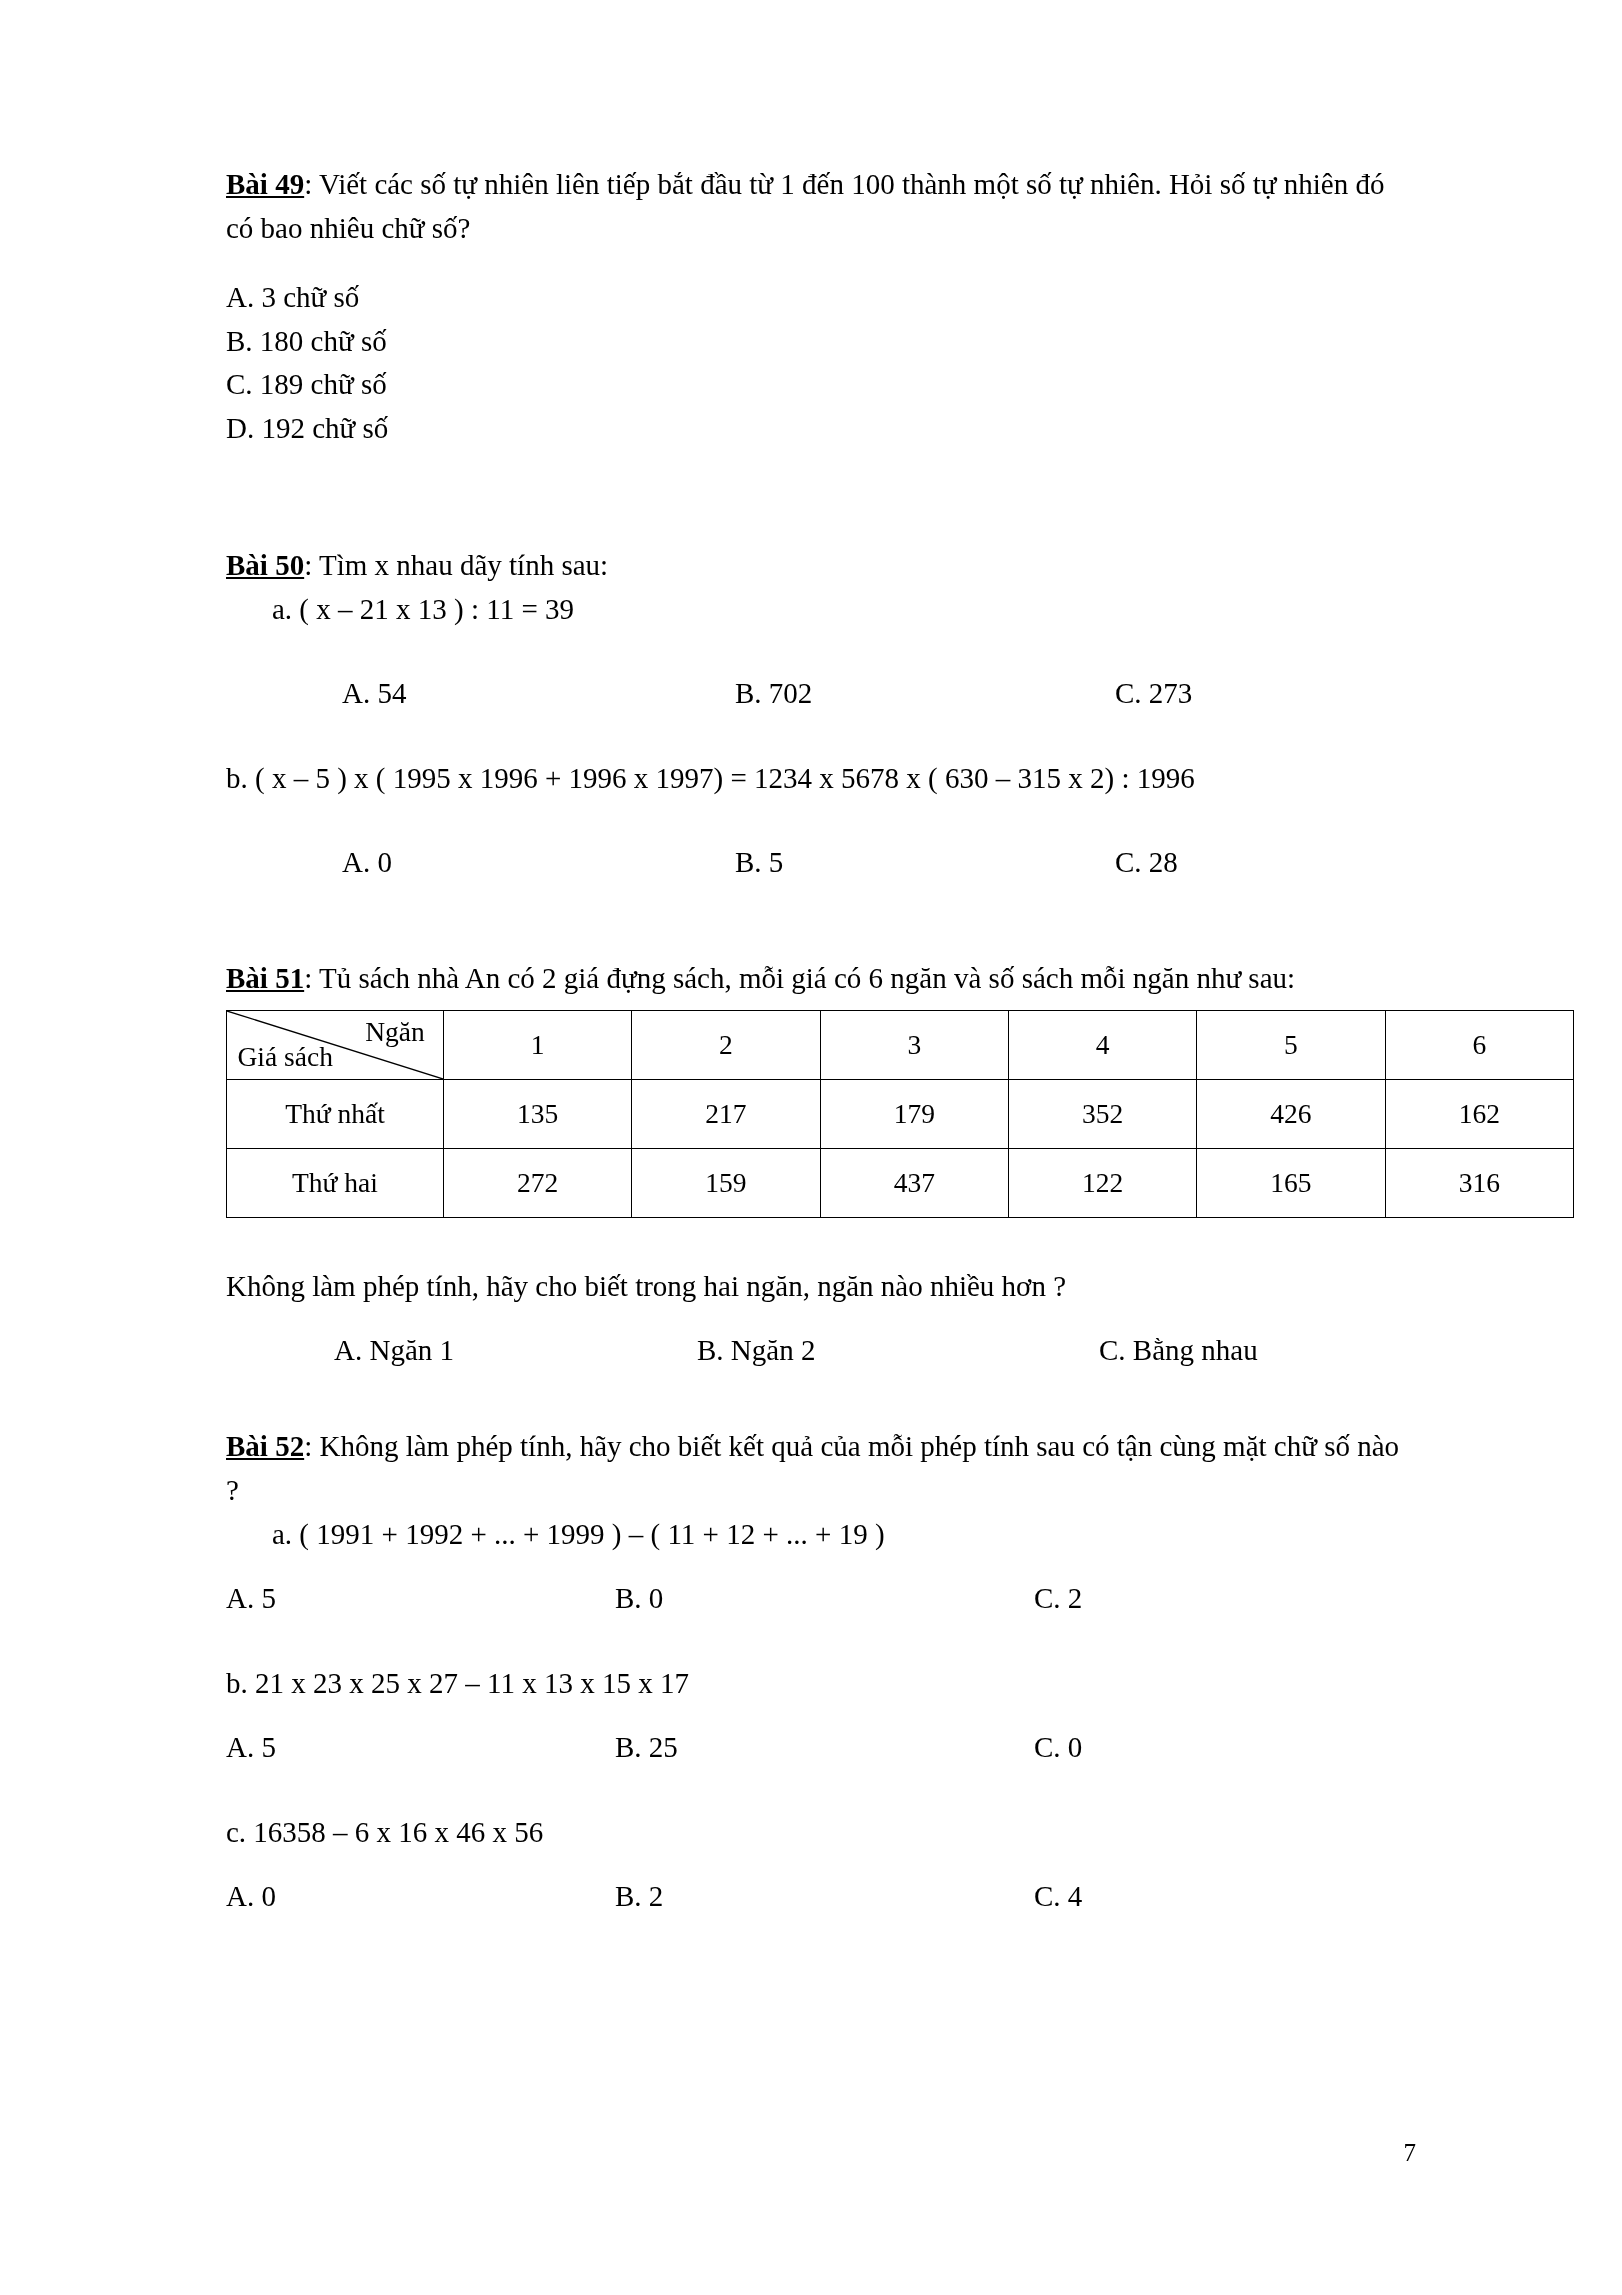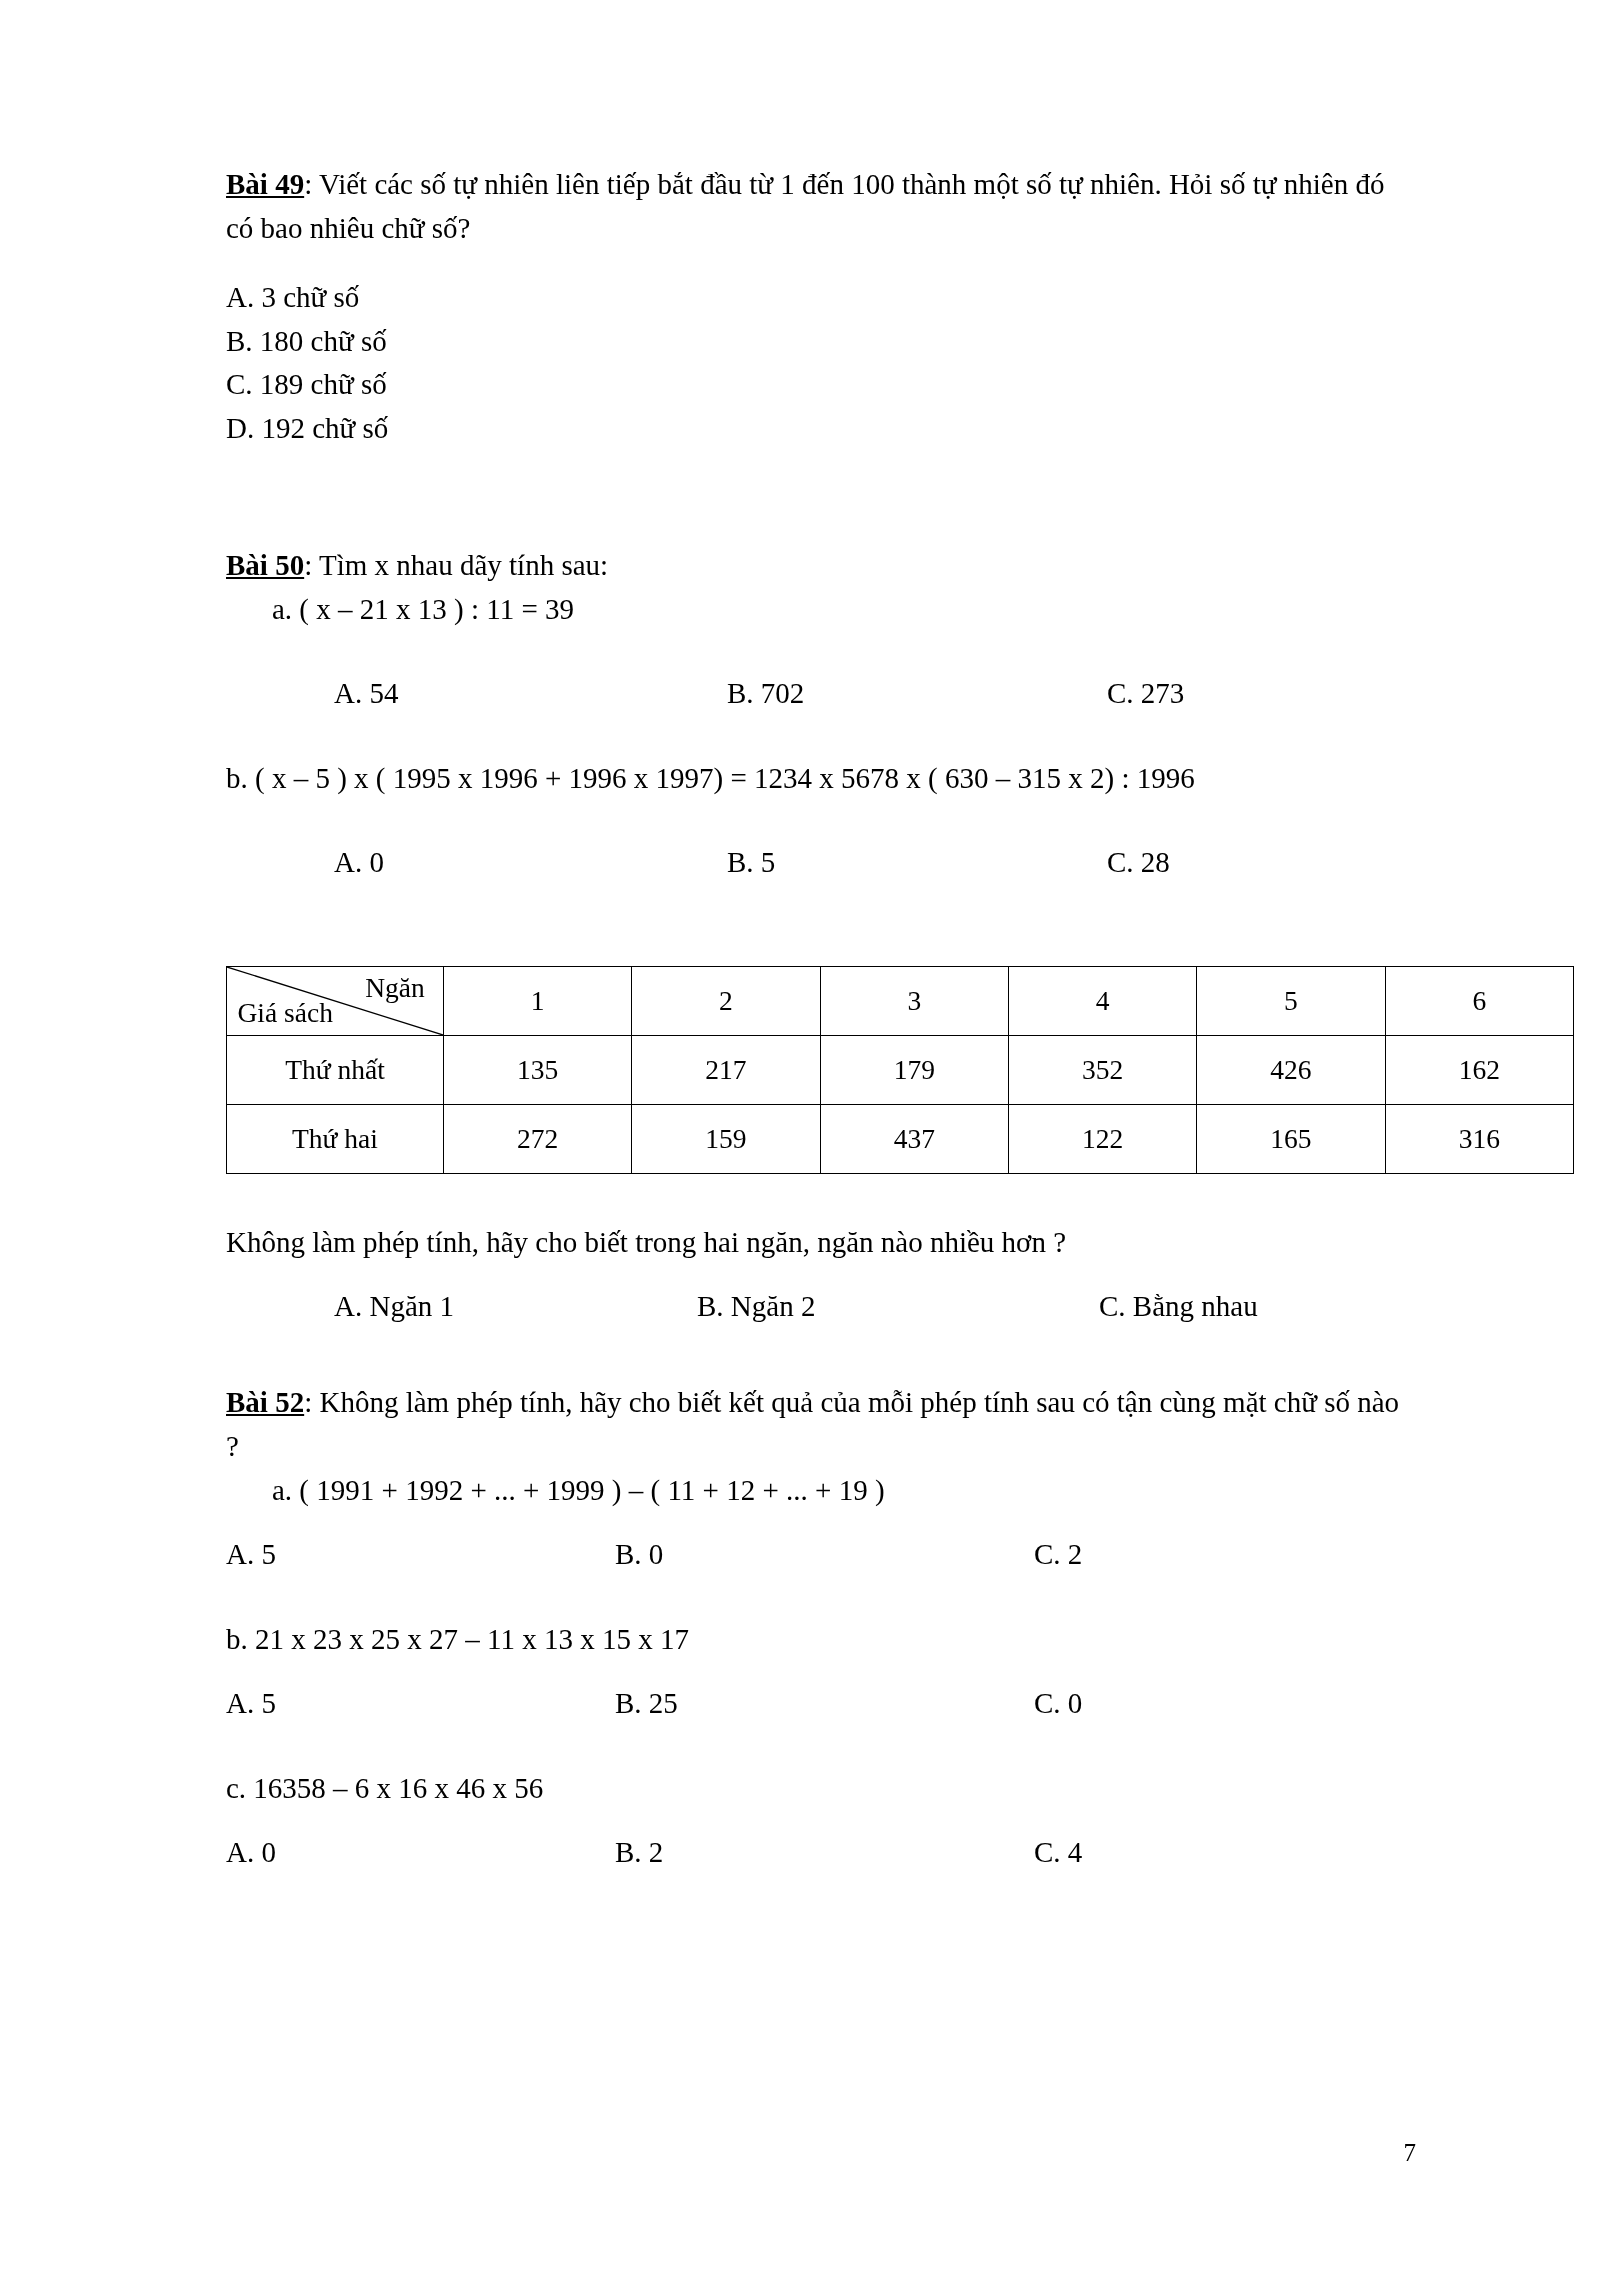--- a/index.html
+++ b/index.html
@@ -44,21 +44,21 @@
   .indent-1 { padding-left: 46px; }
   .indent-3 { padding-left: 108px; }
   .spacer-sm { height: 26px; }
   .spacer-md { height: 46px; }
   .spacer-lg { height: 62px; }
 
   .choices3 {
     display: flex;
     font-size: 29px;
   }
-  .choices3 > div:nth-child(1) { width: 393px; }
+  .choices3 > div:nth-child(1) { width: 393px; margin-left: 8px; }
   .choices3 > div:nth-child(2) { width: 380px; }
 
   .choices3b {
     display: flex;
     font-size: 29px;
   }
   .choices3b > div:nth-child(1) { width: 363px; }
   .choices3b > div:nth-child(2) { width: 402px; }
 
   .choices3c {
@@ -152,20 +152,21 @@
     <div class="choices3 indent-3">
       <div>A. 0</div>
       <div>B. 5</div>
       <div>C. 28</div>
     </div>
   </div>
 
   <div class="spacer-md"></div>
 
   <div class="block">
+    <p class="q"><span class="qlabel">Bài 51</span><span>: Tủ sách nhà An có 2 giá đựng sách, mỗi giá có 6 ngăn và số sách mỗi ngăn như sau:</span></p>
 
     <table class="booktable">
       <tbody>
           <tr>
         <td class="corner">
           <svg class="diag" viewBox="0 0 330 170" preserveAspectRatio="none">
             <line x1="0" y1="0" x2="330" y2="170" stroke="#000000" stroke-width="3"></line>
           </svg>
           <span class="lbl-top">Ngăn</span>
           <span class="lbl-bot">Giá sách</span>

